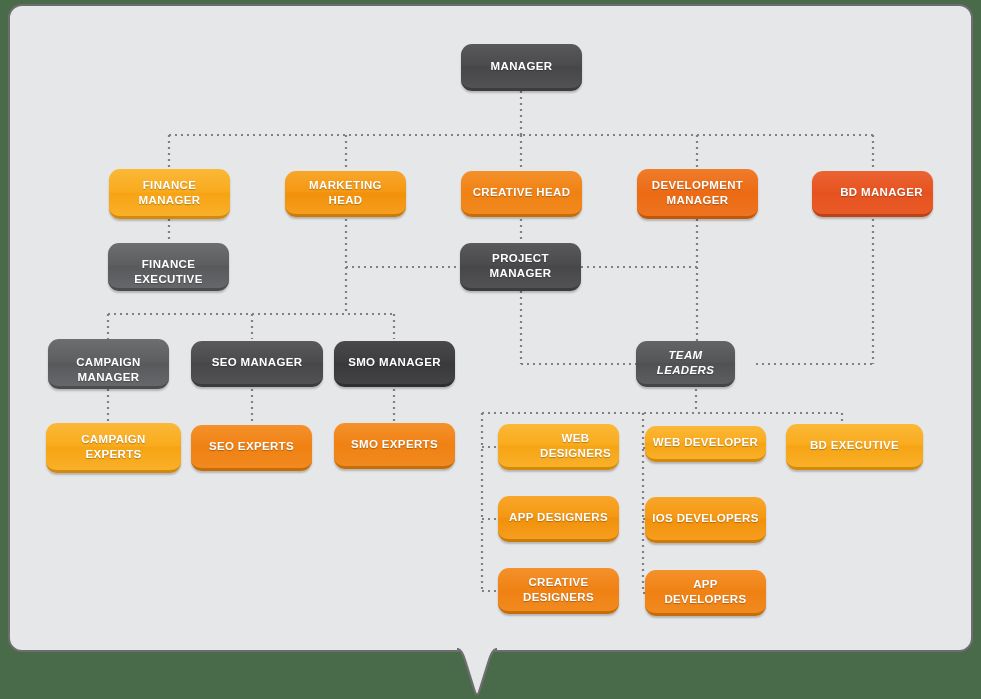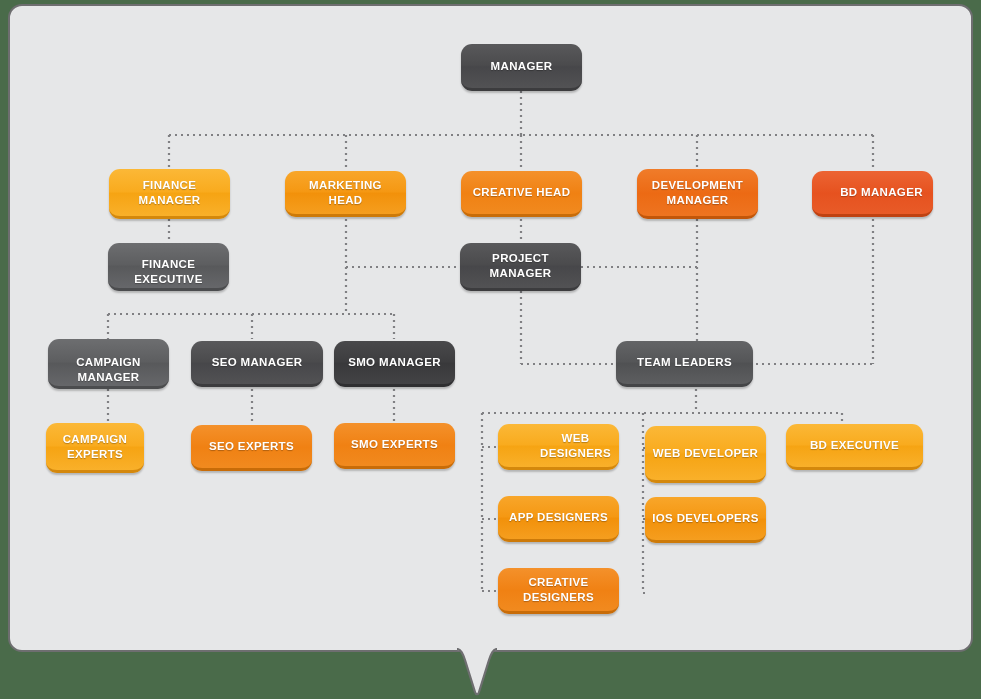--- a/index.html
+++ b/index.html
@@ -192,54 +192,57 @@
   </div>
 
   <div class="node g3" style="left:191px; top:341px; width:132px; height:46px;">
     <span class="lbl">SEO MANAGER</span>
   </div>
 
   <div class="node g4" style="left:334px; top:341px; width:121px; height:46px;">
     <span class="lbl">SMO MANAGER</span>
   </div>
 
-  <div class="node g2" style="left:616px; top:341px; width:137px; height:46px;">
+  <div class="node g2" style="left:636px; top:341px; width:99px; height:46px;font-style:italic;">
     <span class="lbl">TEAM LEADERS</span>
   </div>
 
-  <div class="node o1" style="left:46px; top:423px; width:98px; height:50px;">
+  <div class="node o1" style="left:46px; top:423px; width:135px; height:50px;">
     <span class="lbl">CAMPAIGN EXPERTS</span>
   </div>
 
   <div class="node o3" style="left:191px; top:425px; width:121px; height:46px;">
     <span class="lbl">SEO EXPERTS</span>
   </div>
 
   <div class="node o3" style="left:334px; top:423px; width:121px; height:46px;">
     <span class="lbl">SMO EXPERTS</span>
   </div>
 
   <div class="node o1" style="left:498px; top:424px; width:121px; height:46px;padding-left:40px;">
     <span class="lbl">WEB DESIGNERS</span>
   </div>
 
-  <div class="node o1" style="left:645px; top:426px; width:121px; height:57px;">
+  <div class="node o1" style="left:645px; top:426px; width:121px; height:36px;">
     <span class="lbl">WEB DEVELOPER</span>
   </div>
 
   <div class="node o1" style="left:786px; top:424px; width:137px; height:46px;">
     <span class="lbl">BD EXECUTIVE</span>
   </div>
 
   <div class="node o2" style="left:498px; top:496px; width:121px; height:46px;">
     <span class="lbl">APP DESIGNERS</span>
   </div>
 
   <div class="node o2" style="left:645px; top:497px; width:121px; height:46px;">
     <span class="lbl">IOS DEVELOPERS</span>
   </div>
 
   <div class="node o3" style="left:498px; top:568px; width:121px; height:46px;">
     <span class="lbl">CREATIVE DESIGNERS</span>
   </div>
 
+  <div class="node o3" style="left:645px; top:570px; width:121px; height:46px;">
+    <span class="lbl">APP DEVELOPERS</span>
+  </div>
 
 </div>
 
 </body></html>

